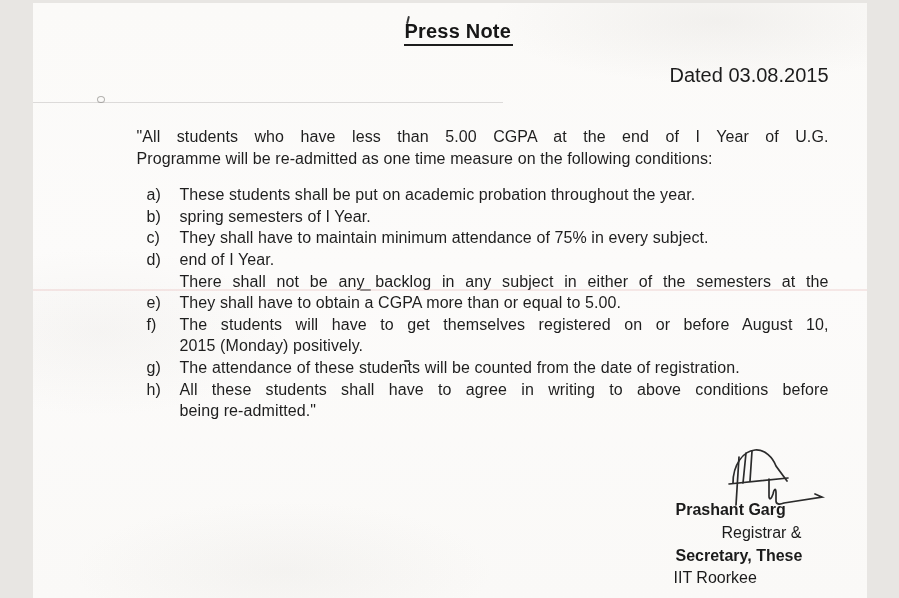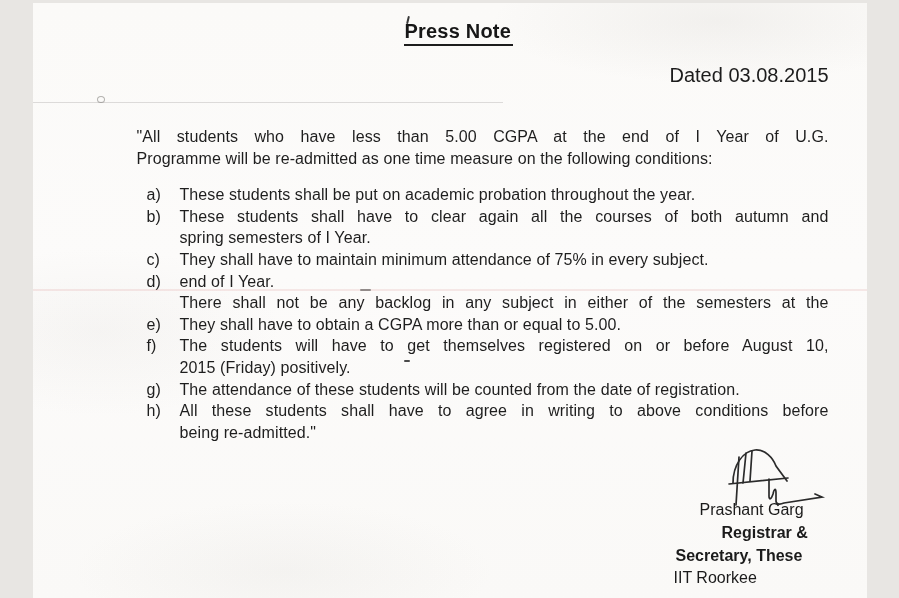--- a/index.html
+++ b/index.html
@@ -43,22 +43,22 @@
     text-align-last:justify;
   }
   .conditions { margin:15px 0 0 0; padding:0; list-style:none; }
   .conditions li { display:flex; }
   .cond-label { width:43px; padding-left:10px; box-sizing:border-box; flex-shrink:0; }
   .cond-content { width:649px; }
   .cond-content .line { white-space:nowrap; }
   .cond-content .line.stretch { white-space:normal; }
   .sig-scribble { position:absolute; left:686px; top:438px; }
   .sig-line { position:absolute; font-size:16px; color:#1b1b1b; white-space:nowrap; }
-  .sig-name  { left:667px; top:498px; font-weight:400; }
-  .sig-t1    { left:689px; top:521px; font-weight:bold; }
+  .sig-name  { left:643px; top:498px; font-weight:700; }
+  .sig-t1    { left:689px; top:521px; font-weight:normal; }
   .sig-t2    { left:643px; top:544px; font-weight:bold; }
   .sig-org   { left:641px; top:566px; font-weight:normal; }
   
   .edge-line  { position:absolute; left:895px; top:0; width:2px; height:598px;
                 background:linear-gradient(180deg, rgba(130,125,118,0.55), rgba(110,105,100,0.65) 30%, rgba(130,125,118,0.5)); }
   .scan-line-1{ position:absolute; left:0; top:99px; width:470px; height:1px; background:rgba(140,138,135,0.28); }
   .scan-line-2{ position:absolute; left:0; top:286px; width:899px; height:2px; background:rgba(225,160,160,0.22); }
   .speckle    { position:absolute; left:64px; top:93px; width:6px; height:5px;
                 border:1px solid rgba(120,118,115,0.55); border-radius:50%; background:transparent; }
   .dash-mark  { position:absolute; left:371px; top:357px; width:6px; height:2px; background:#4a4a4a; border-radius:1px; }
@@ -81,21 +81,20 @@
     <ol class="conditions">
         <li>
           <span class="cond-label">a)</span>
           <div class="cond-content">
             <div class="line">These students shall be put on academic probation throughout the year.</div>
           </div>
         </li>
         <li>
           <span class="cond-label">b)</span>
           <div class="cond-content">
-            <div class="line stretch">These students shall have to clear again all the courses of both autumn and</div>
             <div class="line">spring semesters of I Year.</div>
           </div>
         </li>
         <li>
           <span class="cond-label">c)</span>
           <div class="cond-content">
             <div class="line">They shall have to maintain minimum attendance of 75% in every subject.</div>
           </div>
         </li>
         <li>
@@ -108,21 +107,21 @@
         <li>
           <span class="cond-label">e)</span>
           <div class="cond-content">
             <div class="line">They shall have to obtain a CGPA more than or equal to 5.00.</div>
           </div>
         </li>
         <li>
           <span class="cond-label">f)</span>
           <div class="cond-content">
             <div class="line stretch">The students will have to get themselves registered on or before August 10,</div>
-            <div class="line">2015 (Friday) positively.</div>
+            <div class="line">2015 (Monday) positively.</div>
           </div>
         </li>
         <li>
           <span class="cond-label">g)</span>
           <div class="cond-content">
             <div class="line">The attendance of these students will be counted from the date of registration.</div>
           </div>
         </li>
         <li>
           <span class="cond-label">h)</span>

